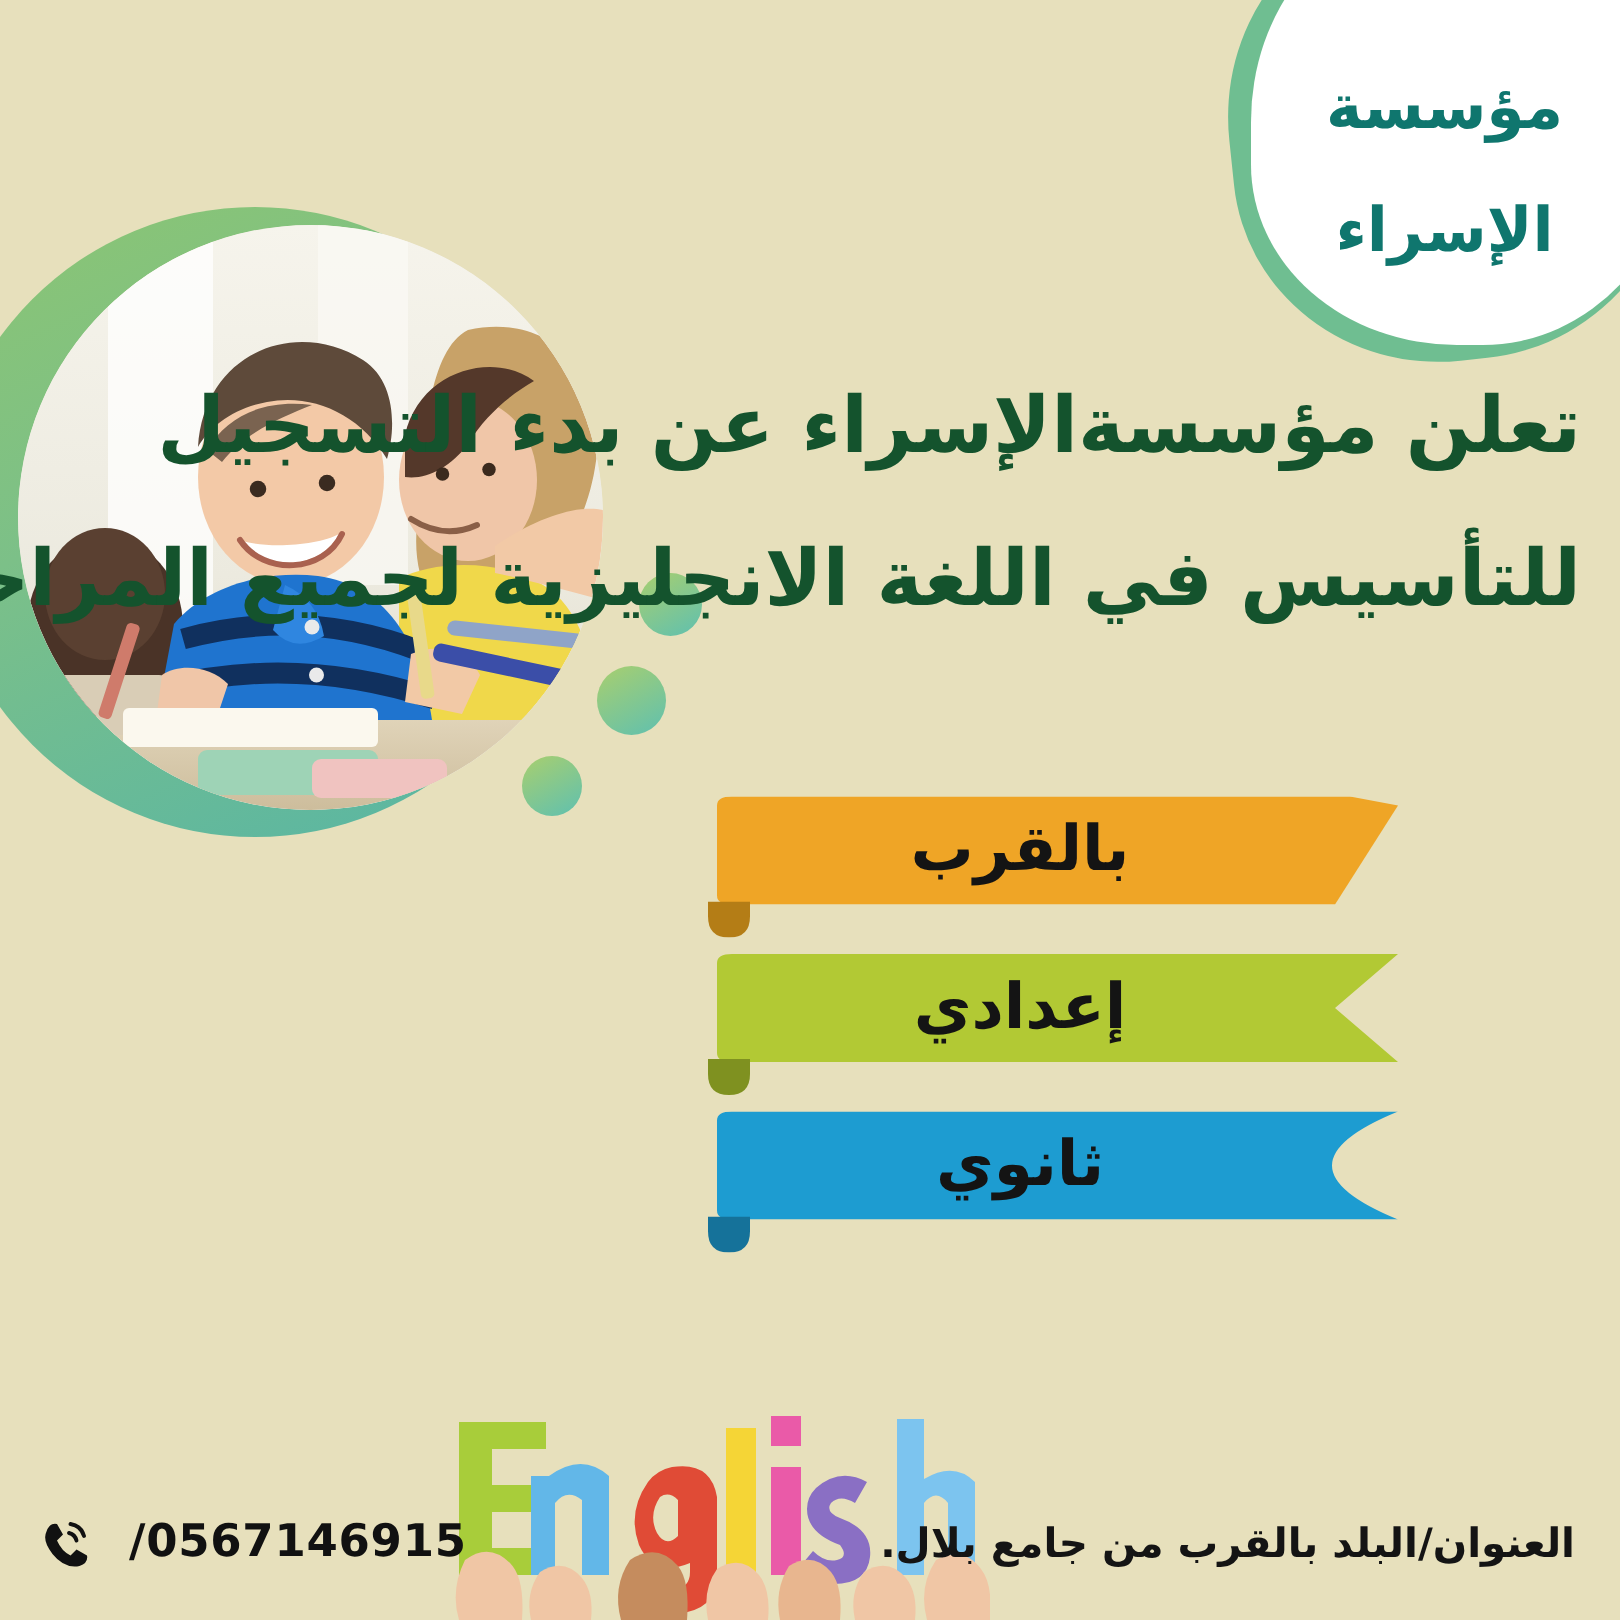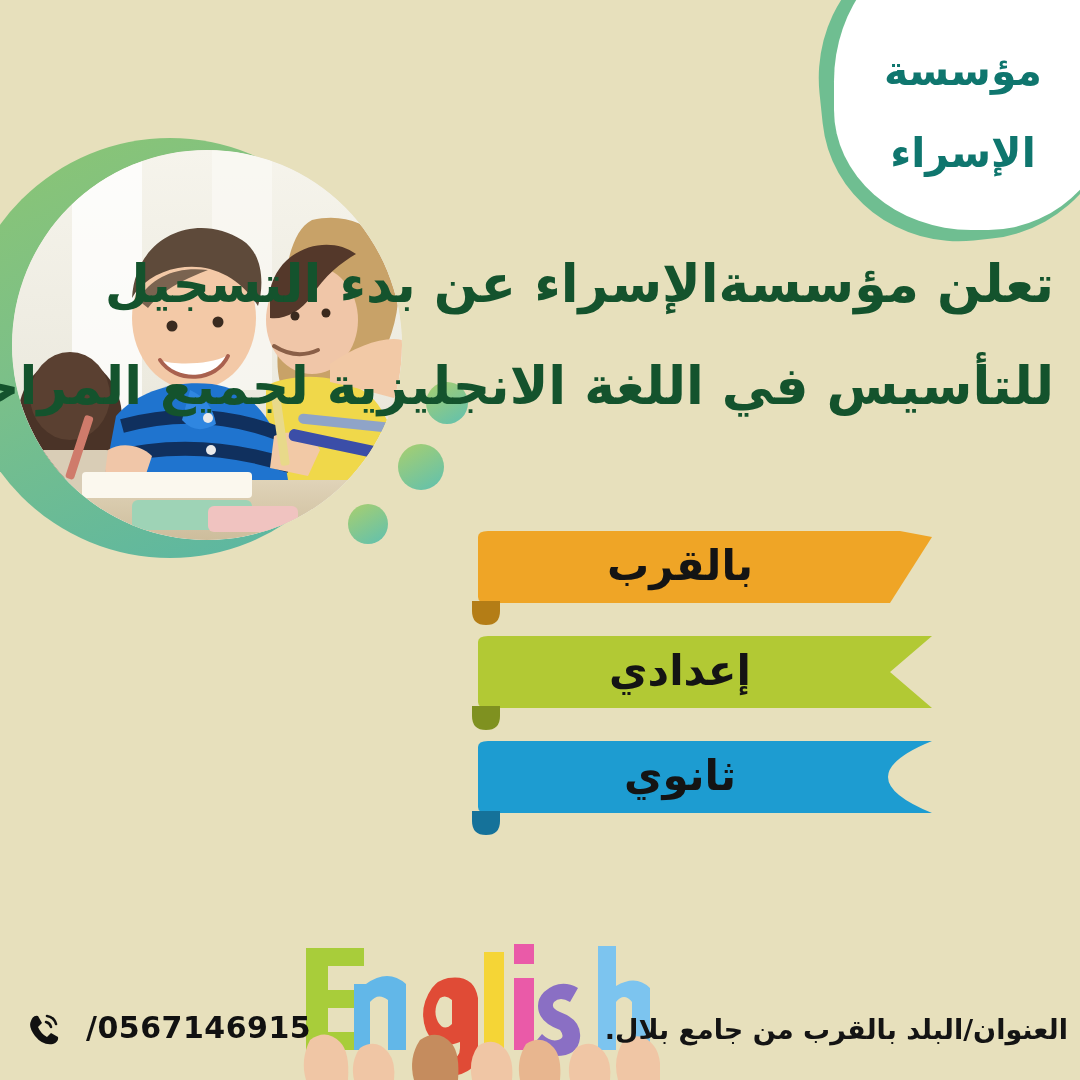--- a/index.html
+++ b/index.html
@@ -153,21 +153,21 @@
   }
   .phone-icon{width:34px;height:34px;display:block;}
   .phone-text{
     font-size:30px;
     font-weight:bold;
     color:#111;
     letter-spacing:0.5px;
   }
   .address{
     position:absolute;
-    right:12px;top:1014px;
+    right:30px;top:1014px;
     direction:rtl;
     font-size:27px;
     font-weight:bold;
     color:#141414;
     white-space:nowrap;
   }
 </style>
 </head>
 <body>
 

